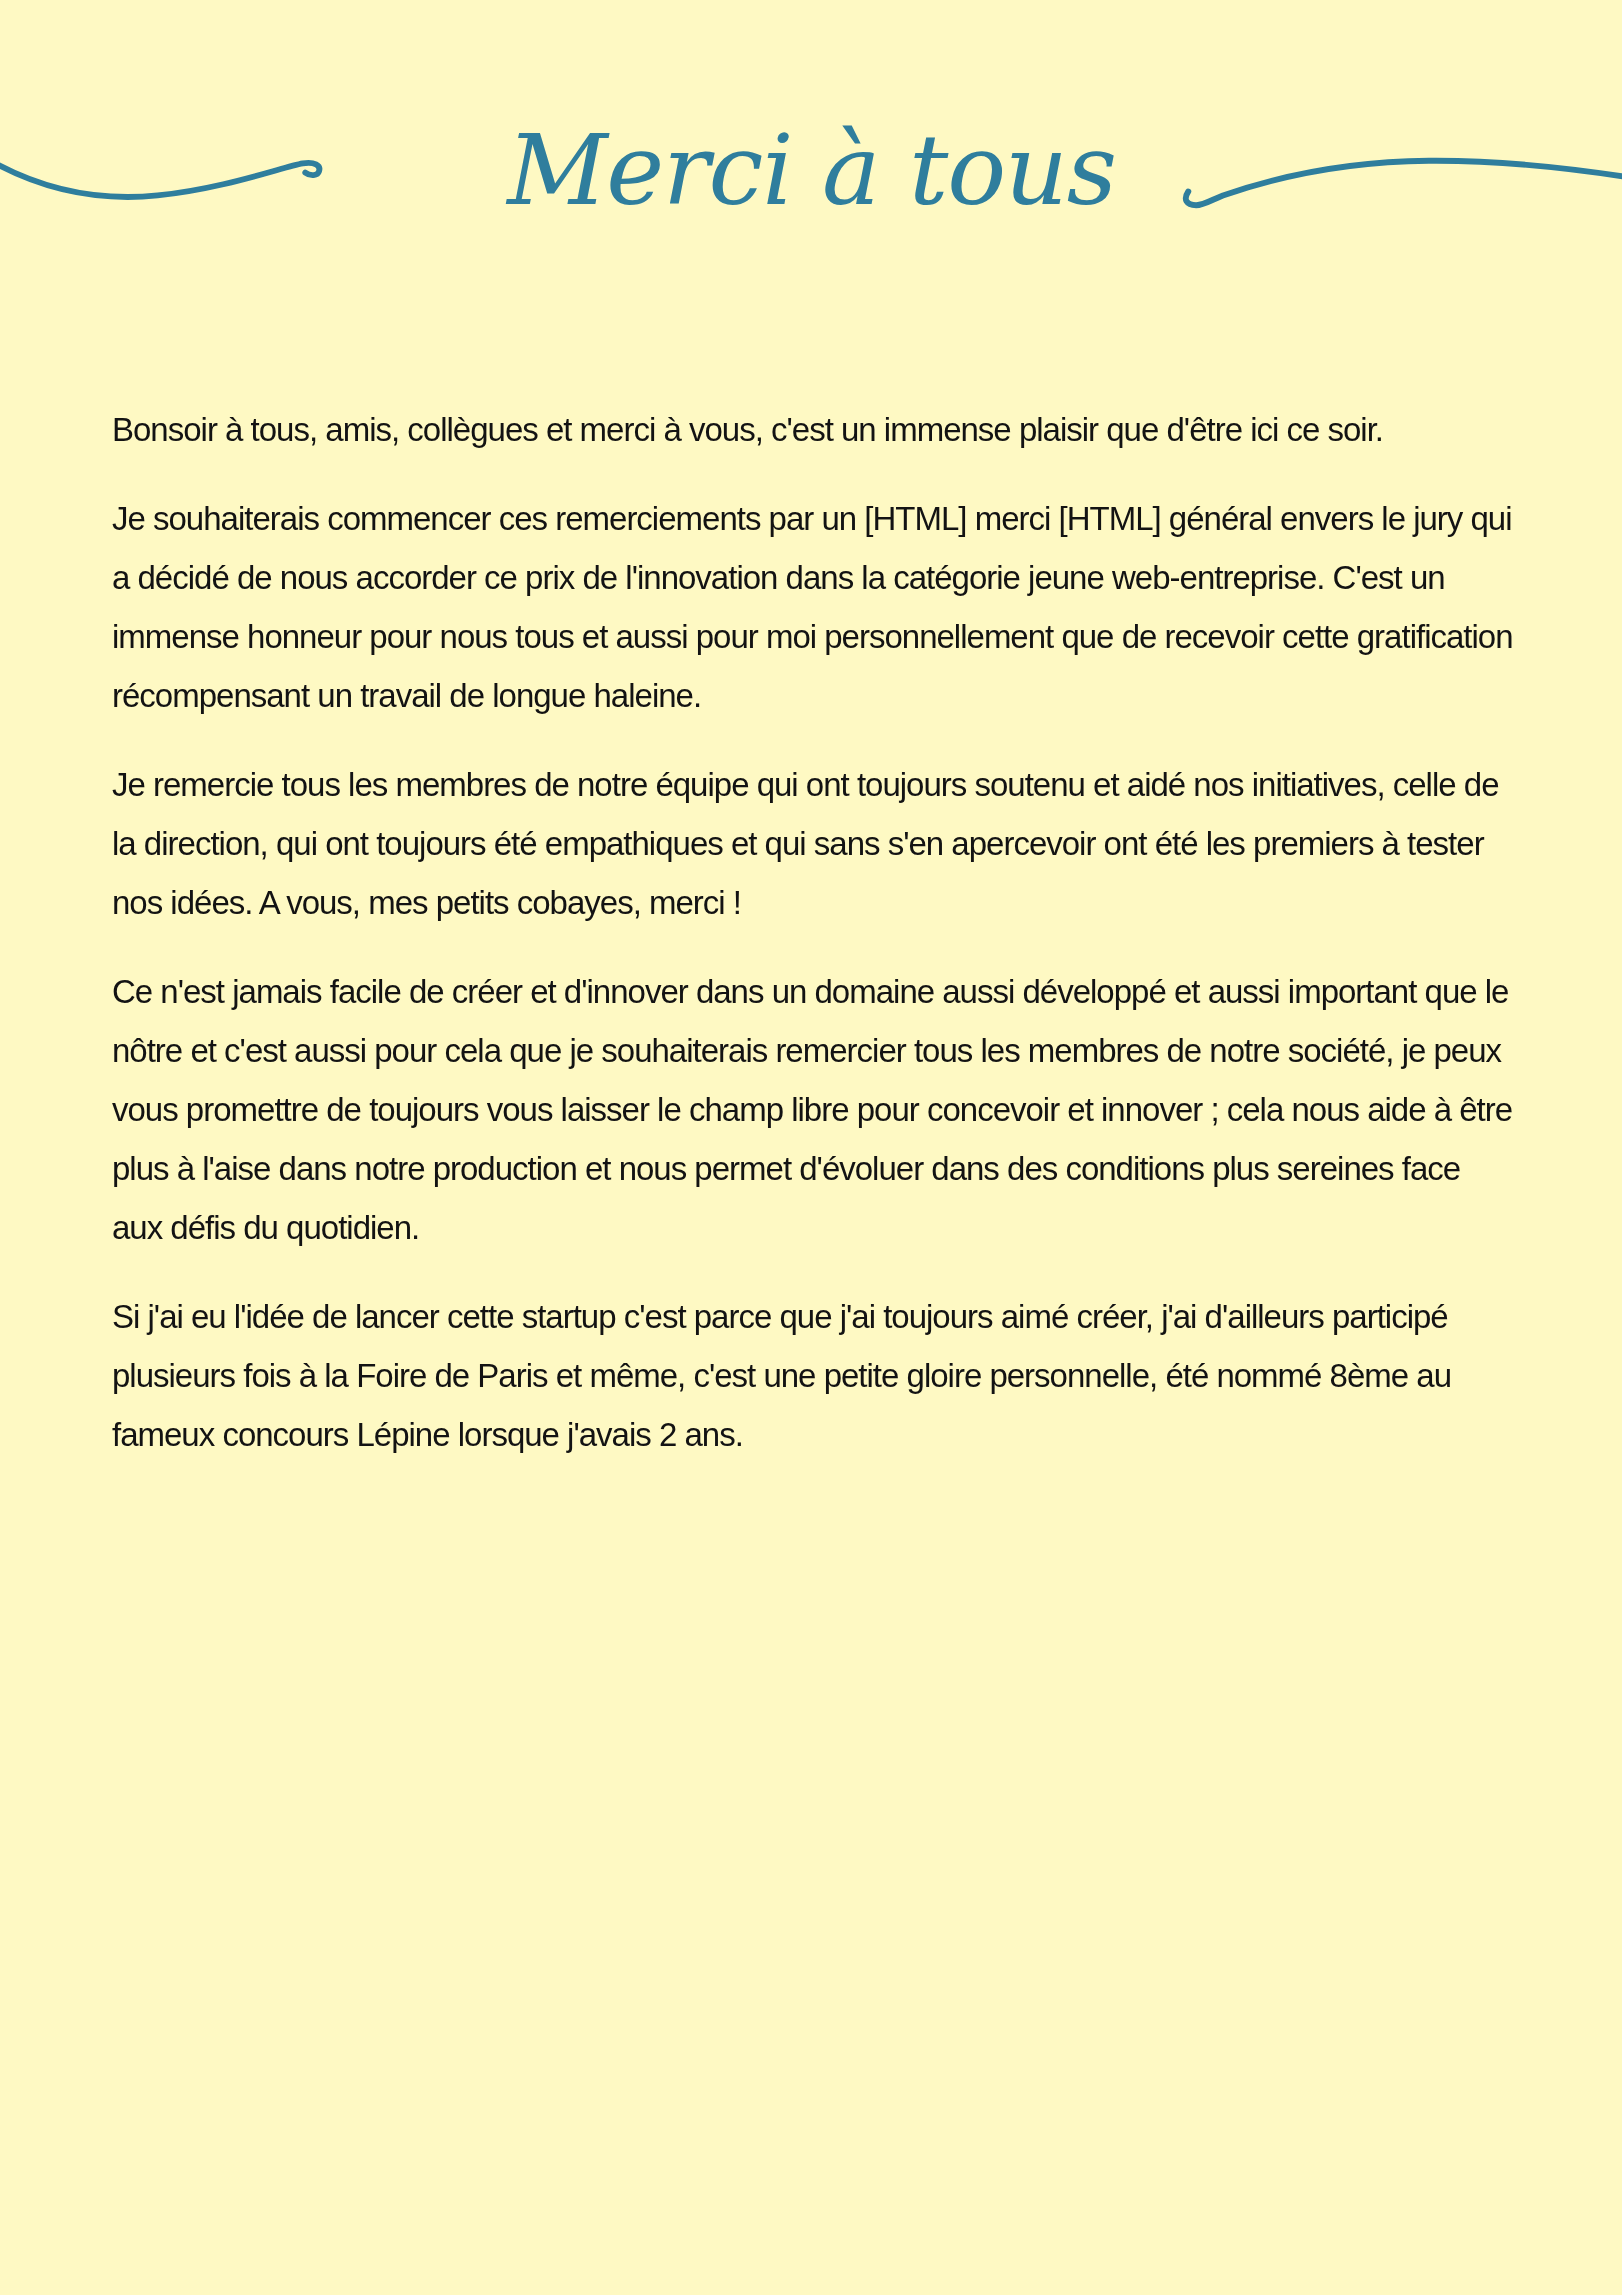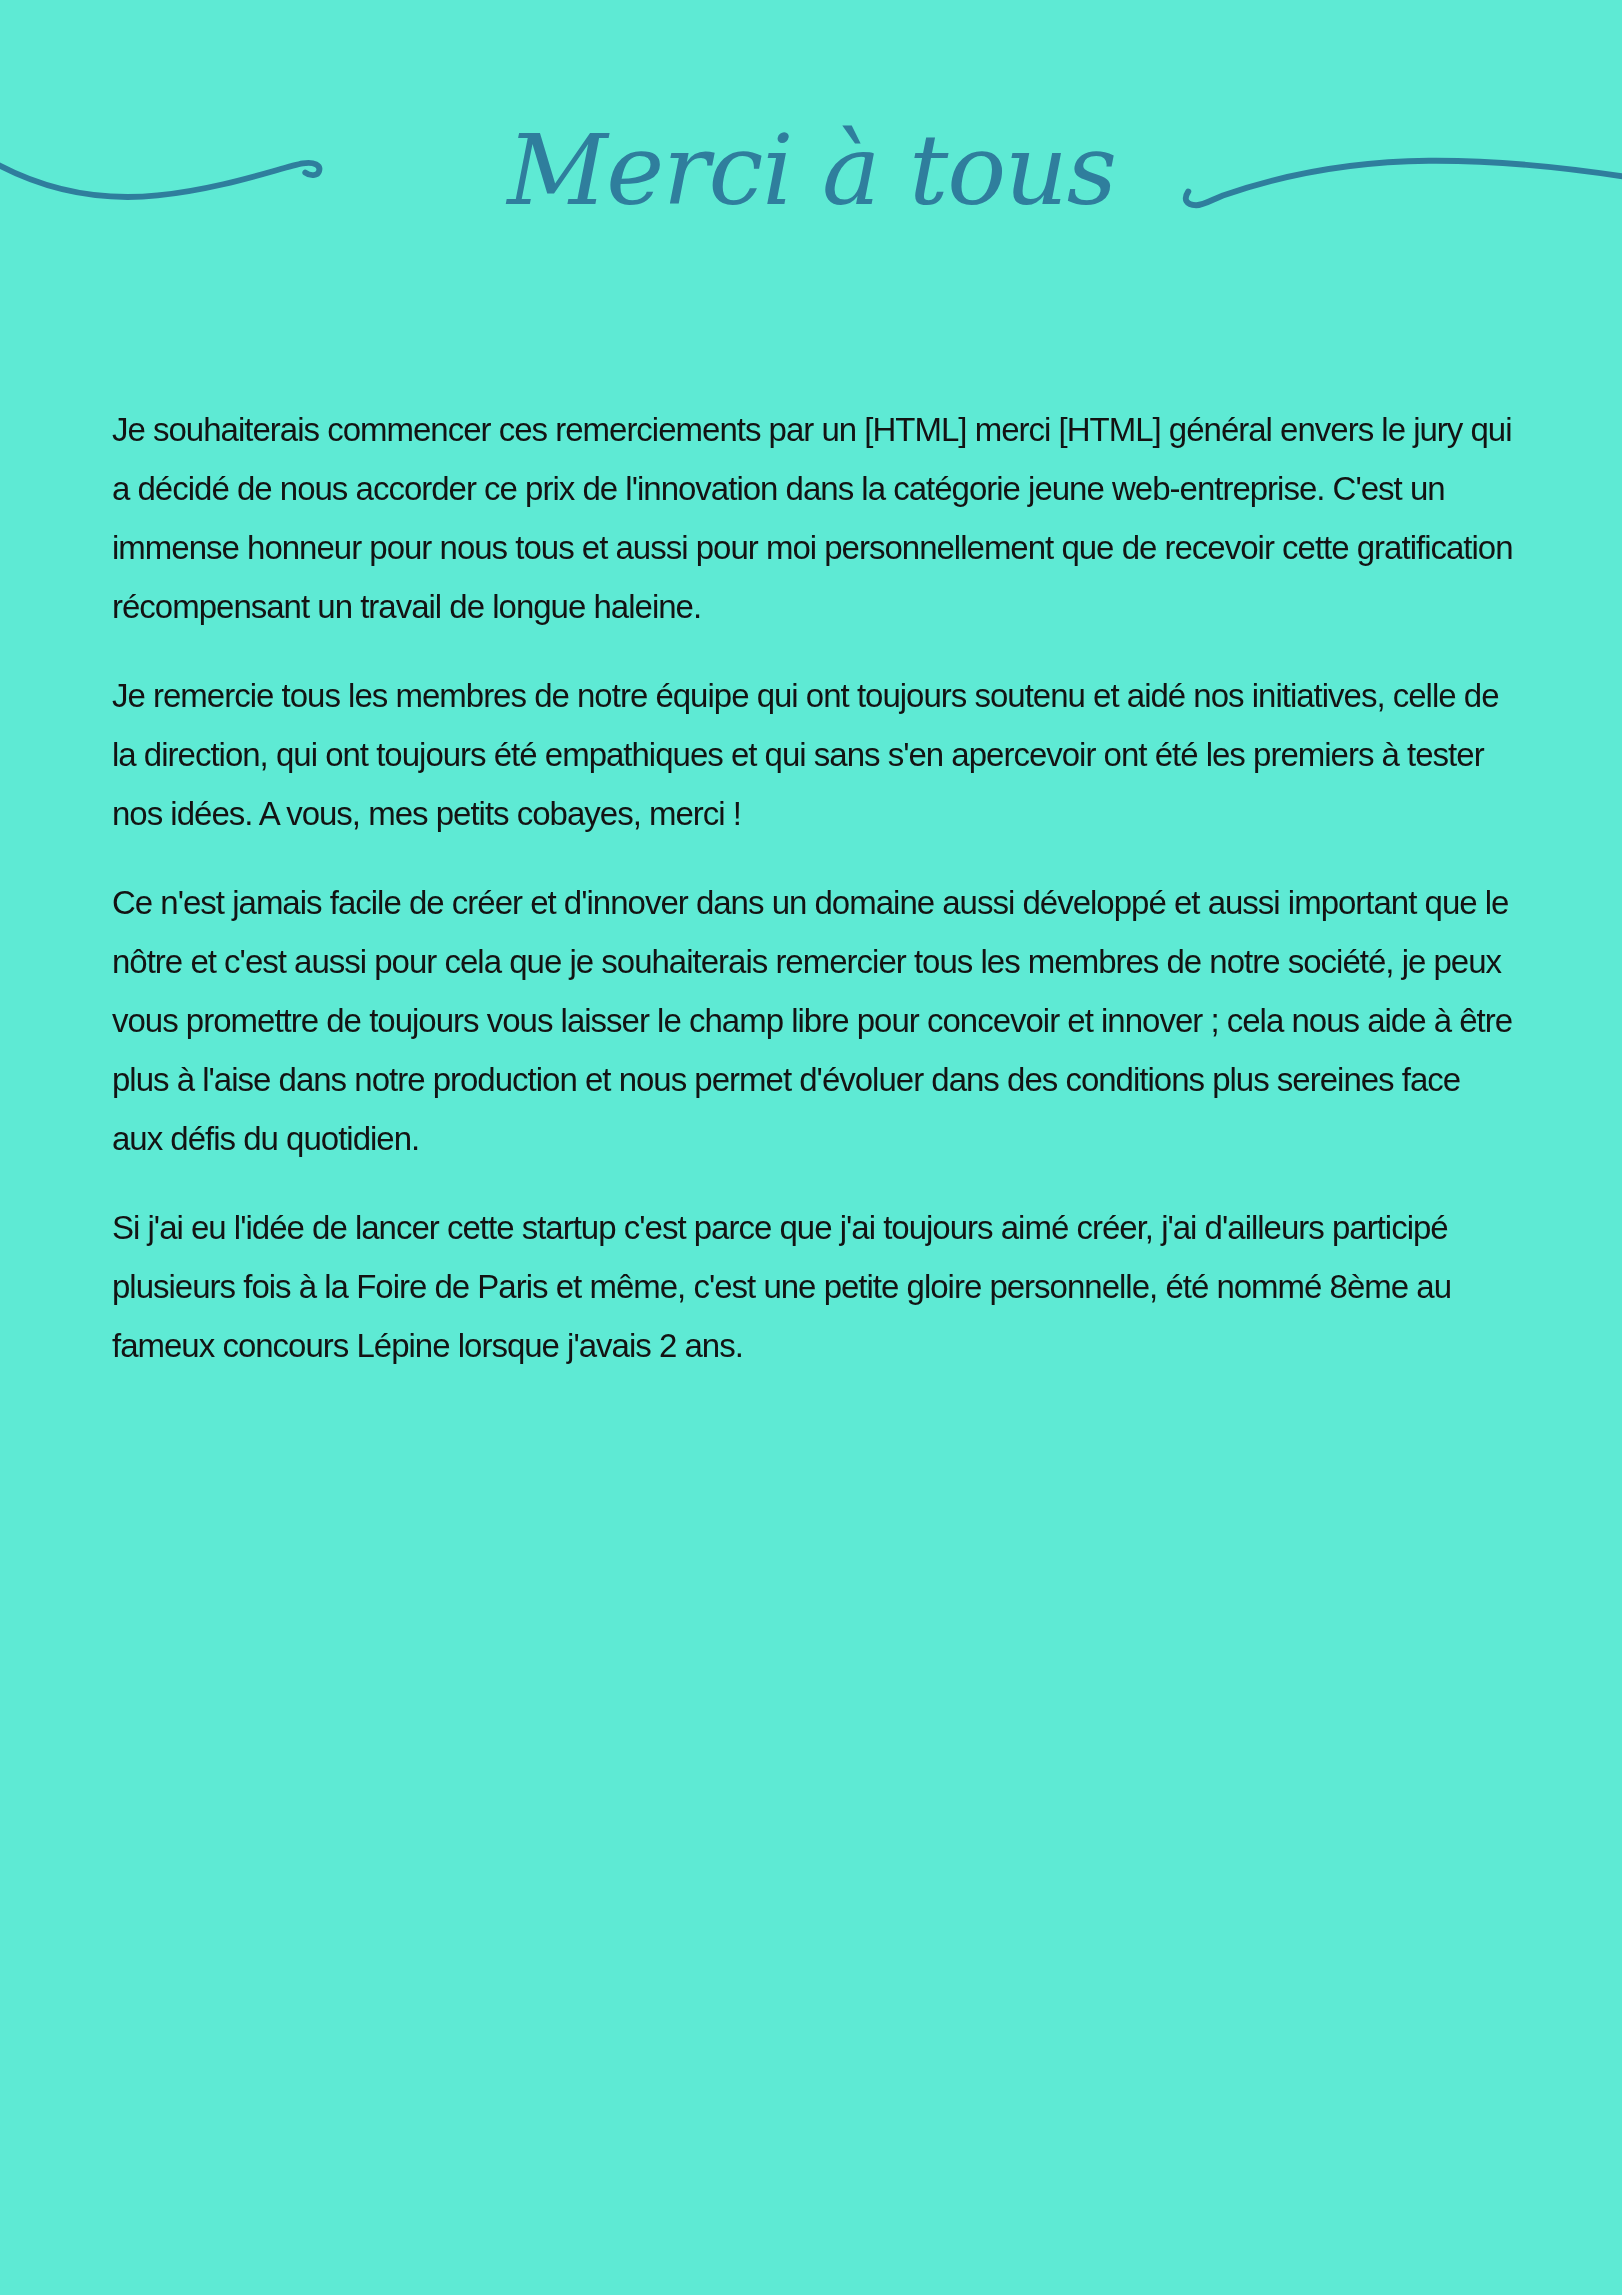--- a/index.html
+++ b/index.html
@@ -4,21 +4,21 @@
 <style>
   html, body {
     margin: 0;
     padding: 0;
     background: #e4e4e4;
   }
   .page {
     position: relative;
     width: 1623px;
     height: 2295px;
-    background: #5eead4;
+    background: #fef9c3;
     overflow: hidden;
     font-family: "Liberation Sans", sans-serif;
   }
   .masthead {
     position: absolute;
     top: 0; left: 0;
     width: 1623px;
     height: 366px;
   }
   .flourishes {
@@ -75,20 +75,21 @@
                  C 1841 314, 1852 306, 1870 299
                  C 1960 268, 2070 247, 2185 246
                  C 2300 245, 2405 258, 2489 271"></path>
       </g>
     </svg>
     <h1 class="doc-title">Merci à tous</h1>
   </header>
 
   <main class="content">
 
+  <p>Bonsoir à tous, amis, collègues et merci à vous, c'est un immense plaisir que d'être ici ce soir.</p>
       <p>Je souhaiterais commencer ces remerciements par un [HTML] merci [HTML] général envers le jury qui a décidé de nous accorder ce prix de l'innovation dans la catégorie jeune web-entreprise. C'est un immense honneur pour nous tous et aussi pour moi personnellement que de recevoir cette gratification récompensant un travail de longue haleine.</p>
       <p>Je remercie tous les membres de notre équipe qui ont toujours soutenu et aidé nos initiatives, celle de la direction, qui ont toujours été empathiques et qui sans s'en apercevoir ont été les premiers à tester nos idées. A vous, mes petits cobayes, merci !</p>
       <p>Ce n'est jamais facile de créer et d'innover dans un domaine aussi développé et aussi important que le nôtre et c'est aussi pour cela que je souhaiterais remercier tous les membres de notre société, je peux vous promettre de toujours vous laisser le champ libre pour concevoir et innover ; cela nous aide à être plus à l'aise dans notre production et nous permet d'évoluer dans des conditions plus sereines face aux défis du quotidien.</p>
       <p>Si j'ai eu l'idée de lancer cette startup c'est parce que j'ai toujours aimé créer, j'ai d'ailleurs participé plusieurs fois à la Foire de Paris et même, c'est une petite gloire personnelle, été nommé 8ème au fameux concours Lépine lorsque j'avais 2 ans.</p>
     </main>
 
 </div>
 
 
 </body></html>

